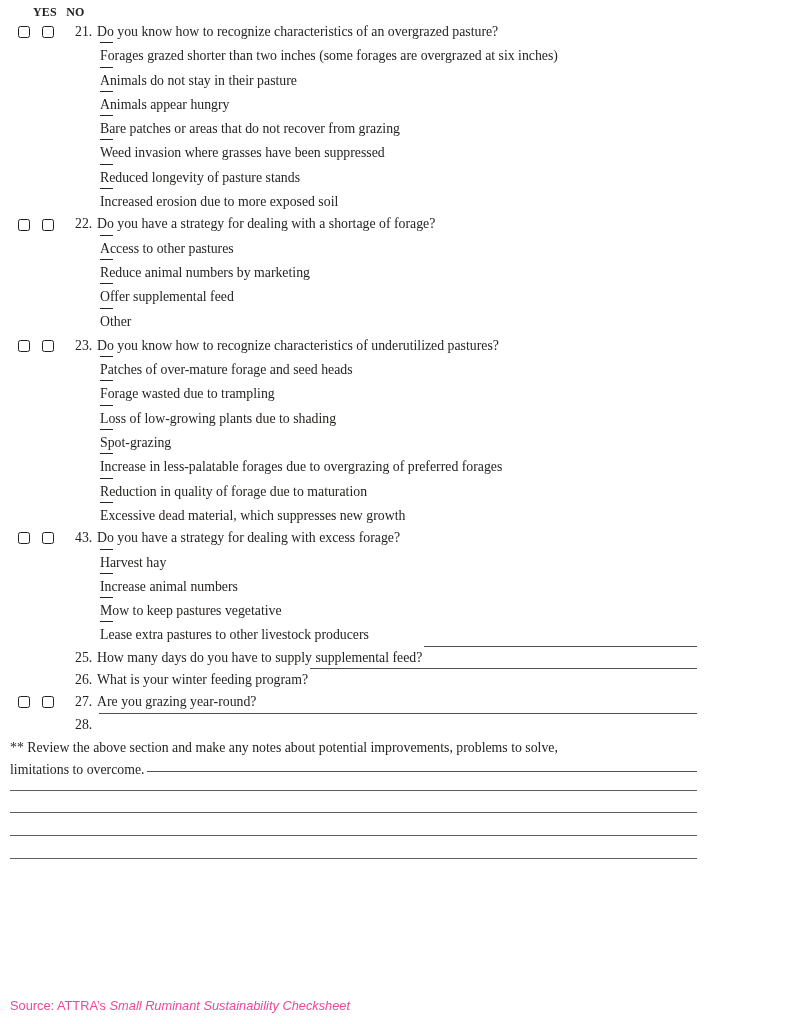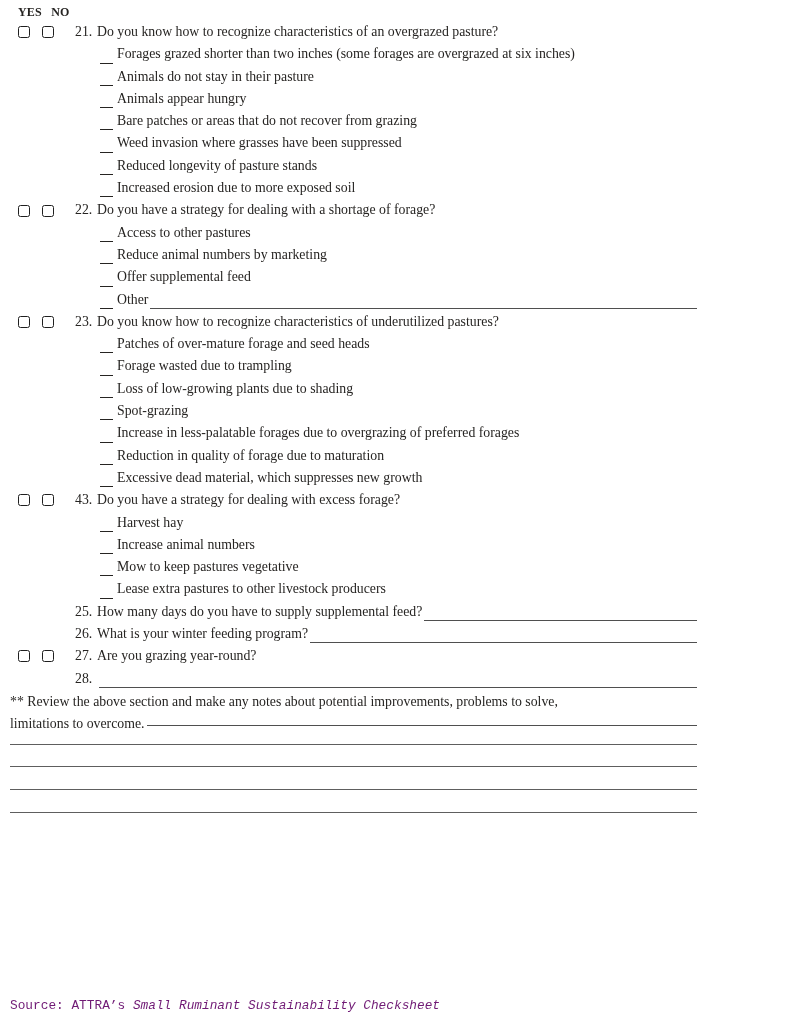--- a/index.html
+++ b/index.html
@@ -9,58 +9,58 @@
     color:#262422; box-sizing:border-box; overflow:hidden;
   }
   .content { padding:5px 92px 0 10px; }
 
   
   .yesno-header {
     height:16px; font-weight:bold; font-size:12px; letter-spacing:0.2px;
     padding-left:8px;
   }
   .yesno-header span { display:inline-block; }
-  .yesno-header .yes { margin-right:6px; }
-
-  
-  .row { display:flex; align-items:flex-end; line-height:22.3px; font-size:13.8px; }
+  .yesno-header .yes { margin-right:6px;margin-left:15px; }
+
+  
+  .row { display:flex; align-items:flex-start; line-height:22.3px; font-size:13.8px; }
   .gutter { width:65px; flex:0 0 65px; display:flex; align-items:center; align-self:center; }
   .cb {
     display:inline-block; width:10px; height:10px;
     border:1.7px solid #1f1f1f; border-radius:2.5px; background:#fff;
     box-sizing:content-box;
   }
   .cb.yes { margin-left:8px; }
   .cb.no  { margin-left:12px; }
   .gutter.nocb .cb { visibility:hidden; }
   .qnum { flex:0 0 22px; width:22px; }
   .qtext { white-space:nowrap; }
-  .subrow { padding-left:90px; }
+  .subrow { padding-left:90px;flex-direction:column; }
   .submark {
     display:inline-block; width:13px; height:1px;
     border-bottom:1.1px solid #262422; margin-right:4px;
     transform:translateY(-2px);
   }
   .fill-line {
     flex:1 1 auto; border-bottom:1px solid #4f4f4f;
     height:1px; margin-left:2px; transform:translateY(-2px);
   }
 
   
   .review { margin-top:1px; font-size:13.8px; line-height:22.3px; }
   .review-l2 { display:flex; align-items:baseline; }
   .notes-lines { }
   .notes-line { height:21.8px; border-bottom:1.1px solid #5e5e5e; }
   .notes-line.first { height:8px; }
 
   
   .source {
     position:absolute; left:10px; top:998px;
-    font-family:Liberation Mono, monospace;
-    font-size:12.8px; color:#701a75;
+    font-family:Liberation Sans, sans-serif;
+    font-size:12.8px; color:#ec4899;
   }
   .source .title { font-style:italic; }
 </style>
 </head>
 <body>
 
 <div class="page">
   <div class="content">
 
     <div class="yesno-header">

